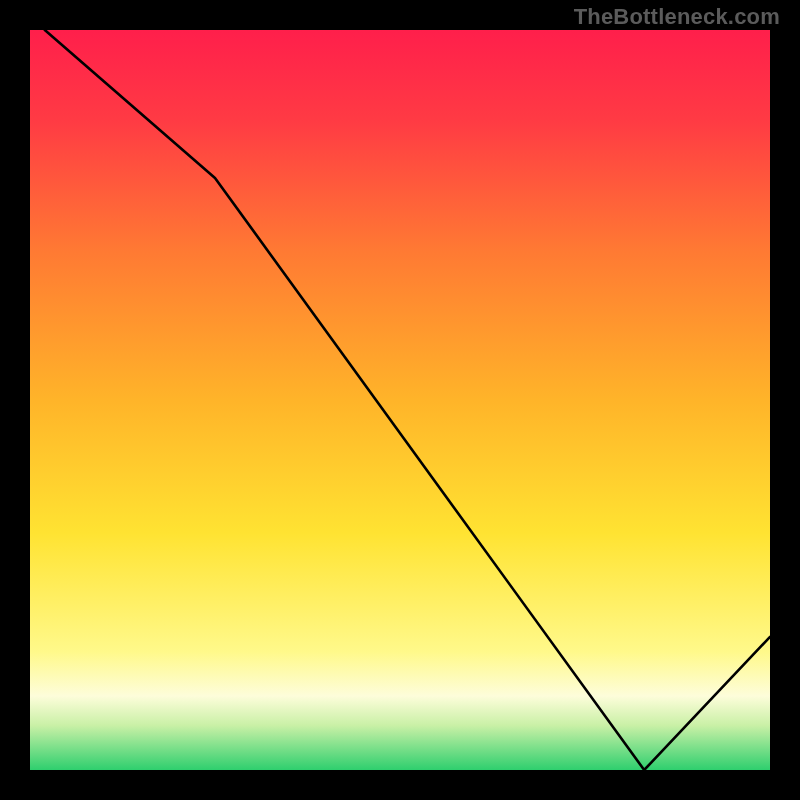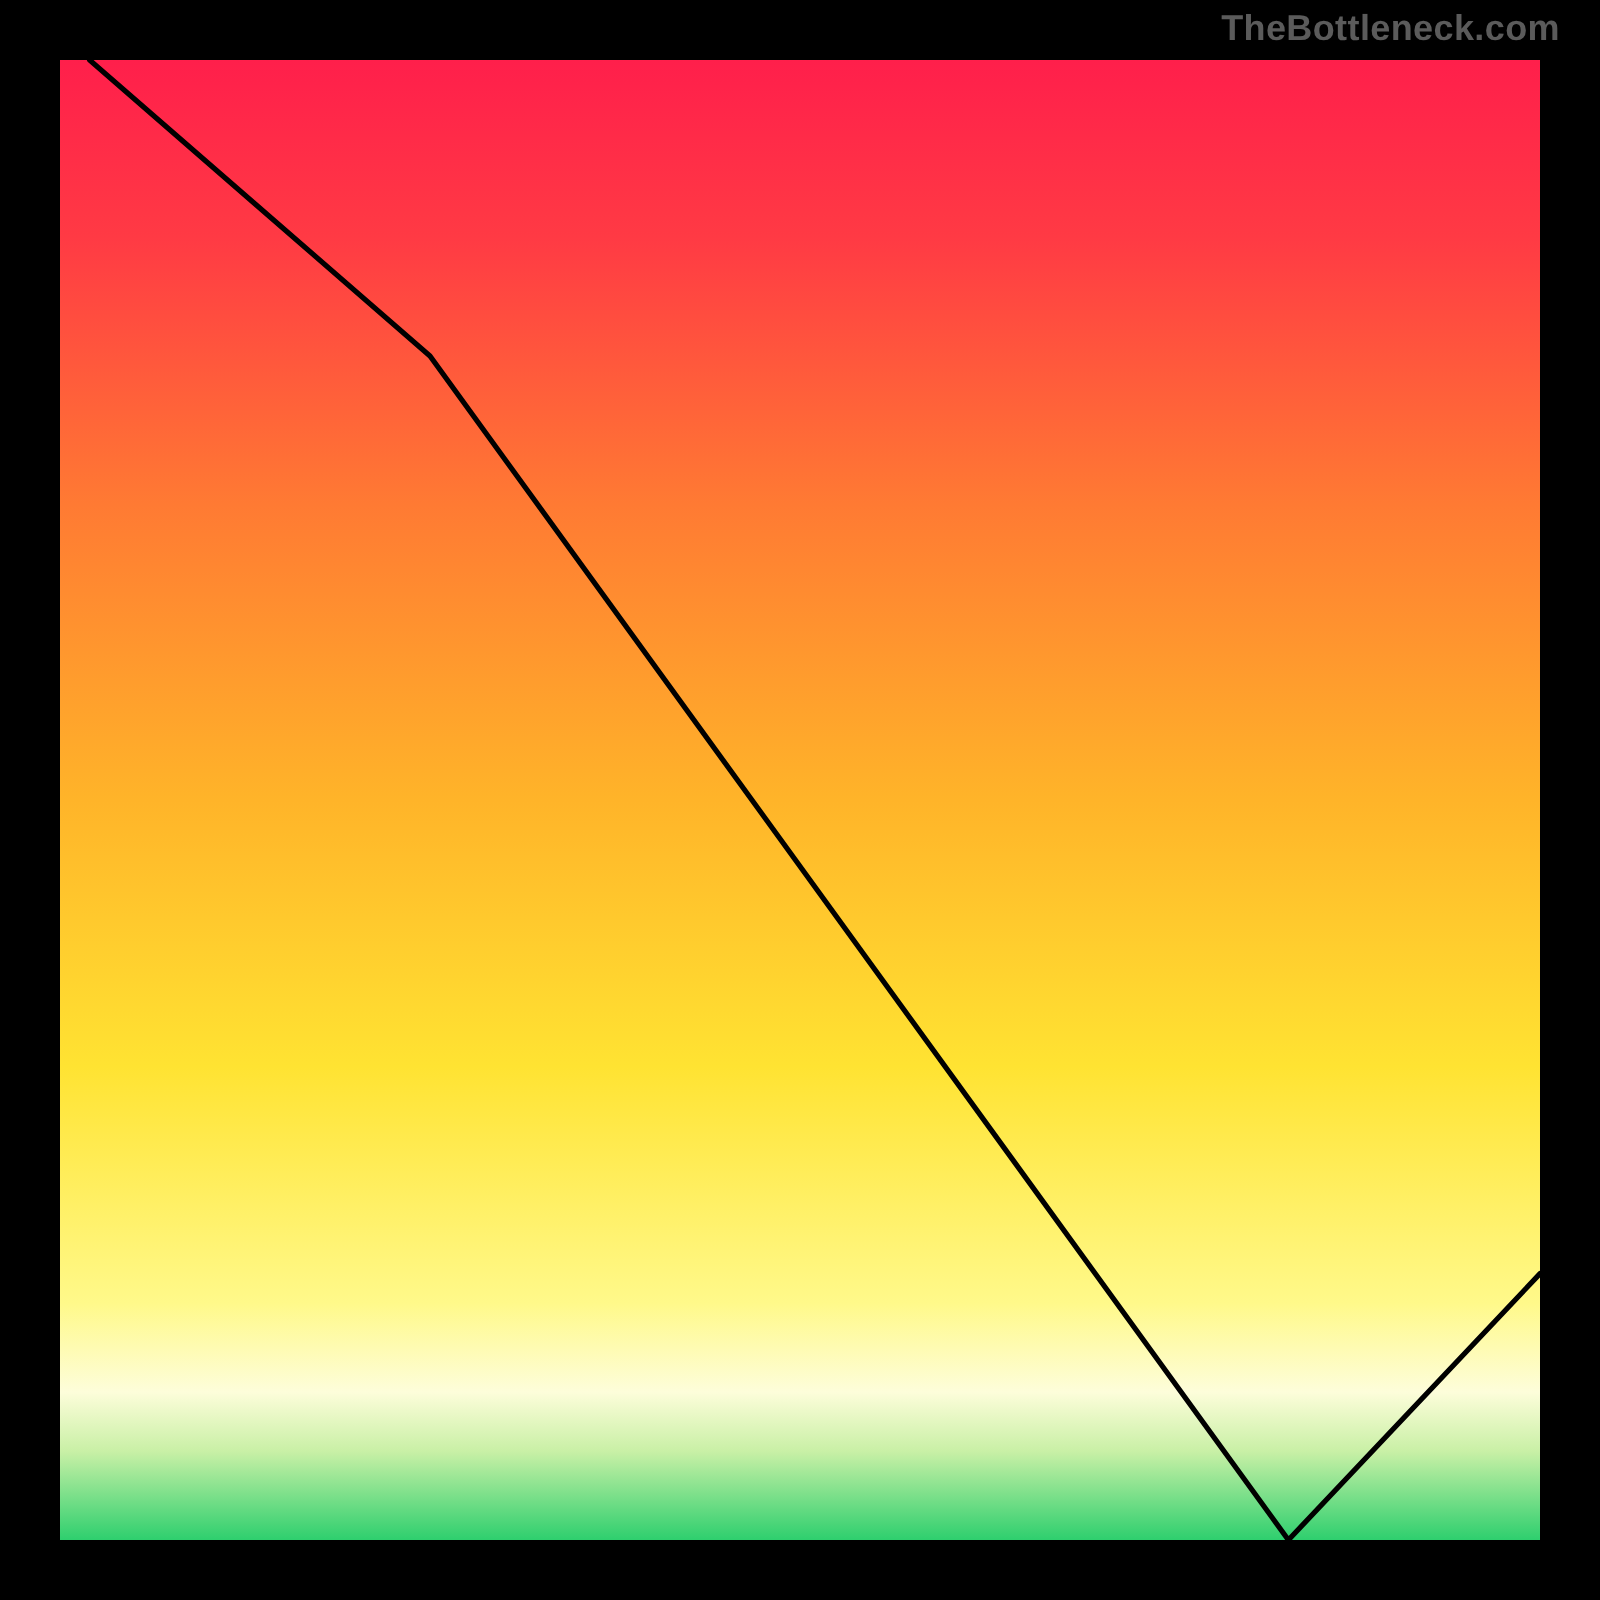--- a/index.html
+++ b/index.html
@@ -17,21 +17,21 @@
     top: 0;
     width: 800px;
     height: 800px;
     background: #000;
   }
   .attribution {
     position: absolute;
     top: 4px;
     right: 20px;
     color: #5b5b5b;
-    font-size: 18px;
+    font-size: 22px;
     font-weight: bold;
     letter-spacing: 0.2px;
   }
   .plot {
     position: absolute;
     left: 30px;
     top: 30px;
     width: 740px;
     height: 740px;
   }

